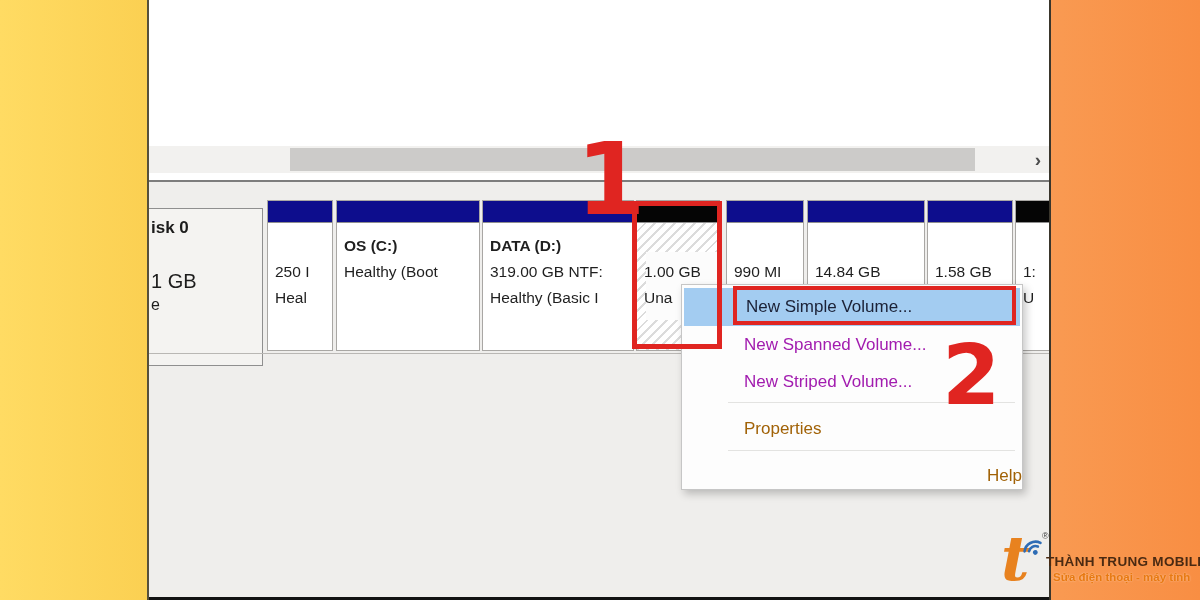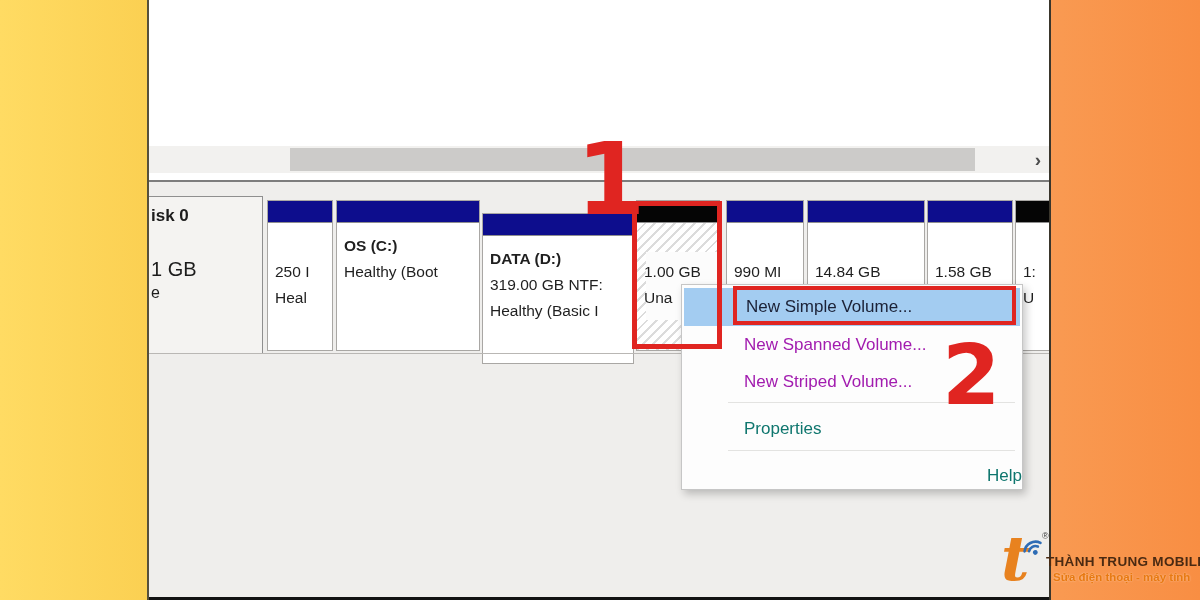--- a/index.html
+++ b/index.html
@@ -21,54 +21,54 @@
   .graph-pane{left:149px;top:182px;width:900px;height:415px;background:#efeeec;}
 
   
   .scroll-track{left:149px;top:146px;width:900px;height:27px;background:#f2f1ef;}
   .scroll-thumb{left:290px;top:148px;width:685px;height:23px;background:#cccbc9;}
   .scroll-arrow{left:1026px;top:147px;width:24px;height:25px;color:#4d4d4d;
                 font-size:19px;line-height:25px;text-align:center;font-weight:bold;}
   .splitter{left:149px;top:180px;width:900px;height:2px;background:#7d7d7d;}
 
   
-  .disk-label{left:149px;top:196px;width:114px;height:158px;background:#f4f3f1;
+  .disk-label{left:149px;top:208px;width:114px;height:158px;background:#f4f3f1;
               border:1px solid #8f8f8f;border-left:none;box-sizing:border-box;color:#1c1c1c;}
   .disk-label .l1{position:absolute;left:2px;top:9px;font-size:17px;font-weight:bold;}
   .disk-label .l2{position:absolute;left:2px;top:61px;font-size:20px;}
   .disk-label .l3{position:absolute;left:2px;top:87px;font-size:16px;}
 
   
   .blk{top:200px;height:151px;box-sizing:border-box;background:#ffffff;
        border:1px solid #a9a7a4;overflow:hidden;}
   .hdr{height:21px;background:#0d0d8d;border-bottom:1px solid #8f8f8f;}
   .hdr.black{background:#050505;}
   .body{position:relative;height:129px;color:#1f1f1f;font-size:15.5px;
         line-height:26px;padding:10px 8px 0 7px;box-sizing:border-box;white-space:nowrap;}
   .body .bl{font-weight:bold;}
   .body.two{padding-top:36px;}
   .p1{left:267px;width:66px;}
   .p2{left:336px;width:144px;}
-  .p3{left:482px;width:152px;margin-top:13px;}
+  .p3{left:482px;width:152px;}
   .p4{left:636px;width:84px;}
   .p5{left:726px;width:78px;}
   .p6{left:807px;width:118px;}
   .p7{left:927px;width:86px;}
   .p8{left:1015px;width:34px;border-right:none;}
   .hatch{background:repeating-linear-gradient(135deg,#ffffff 0 5px,#dcdcdc 5px 7px);}
   .whiteband{position:absolute;left:9px;right:0;top:29px;height:68px;background:#fcfcfc;}
   .zc{position:relative;z-index:2;}
   .row-bottom{left:149px;top:353px;width:900px;height:1px;background:#b9b7b4;}
 
   
   .menu{left:681px;top:284px;width:342px;height:206px;background:#fdfdfd;
         border:1px solid #c6c6c6;box-sizing:border-box;
         box-shadow:3px 4px 8px rgba(0,0,0,0.22);}
   .mi{position:absolute;left:0;right:0;height:34px;line-height:34px;
-      padding-left:62px;font-size:17px;color:#0f766e;white-space:nowrap;}
+      padding-left:62px;font-size:17px;color:#a16207;white-space:nowrap;}
   .mi.hl{left:2px;right:2px;top:3px;height:38px;line-height:38px;
          background:#a3ccf1;color:#1b2136;}
   .mi.dis{color:#a21caf;}
   .mi-spanned{top:43px;}
   .mi-striped{top:80px;}
   .msep{position:absolute;left:46px;right:7px;height:1px;background:#e3e3e1;}
   .sep1{top:117px;}
   .sep2{top:165px;}
   .mi-props{top:124px;height:40px;line-height:40px;}
   .mi-help{top:171px;height:40px;line-height:40px;text-align:right;}

